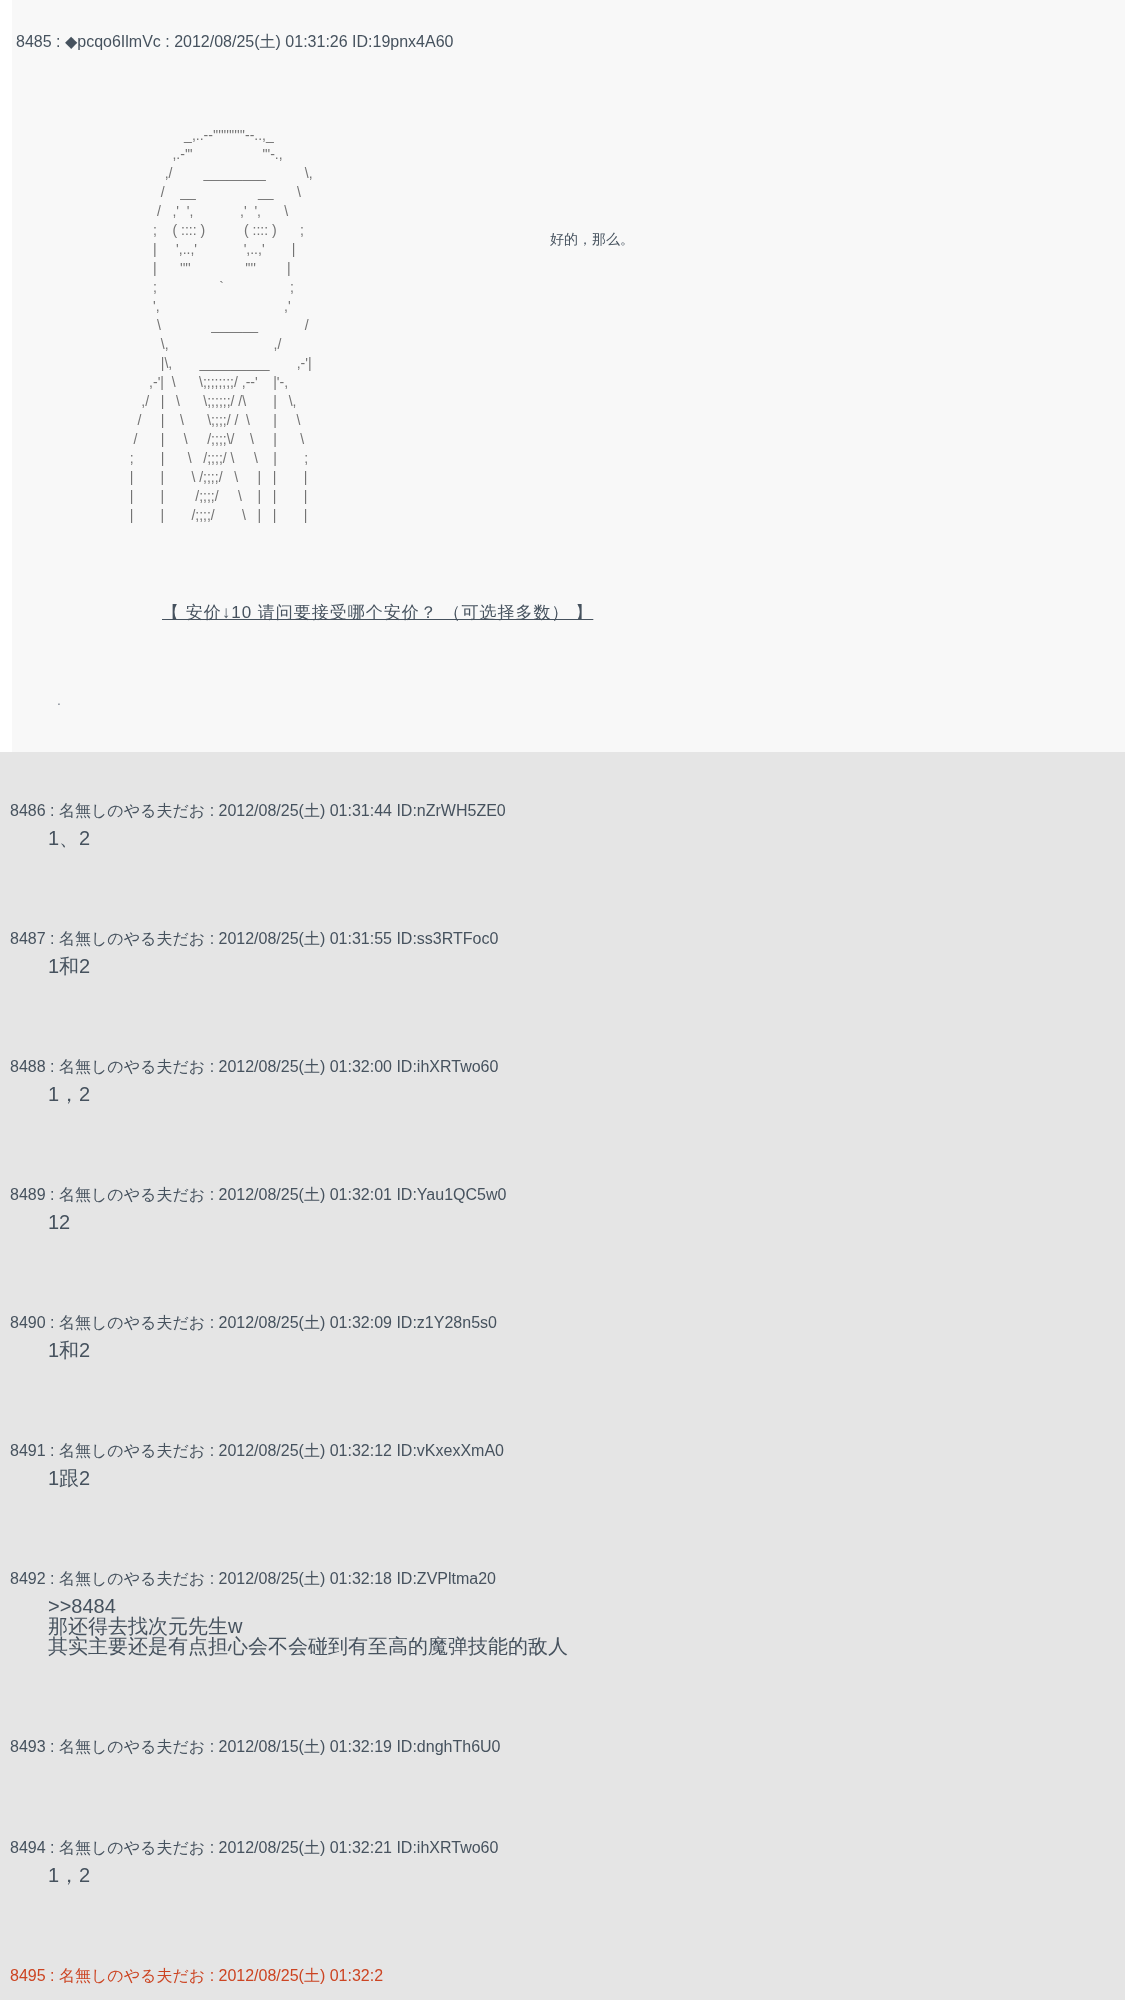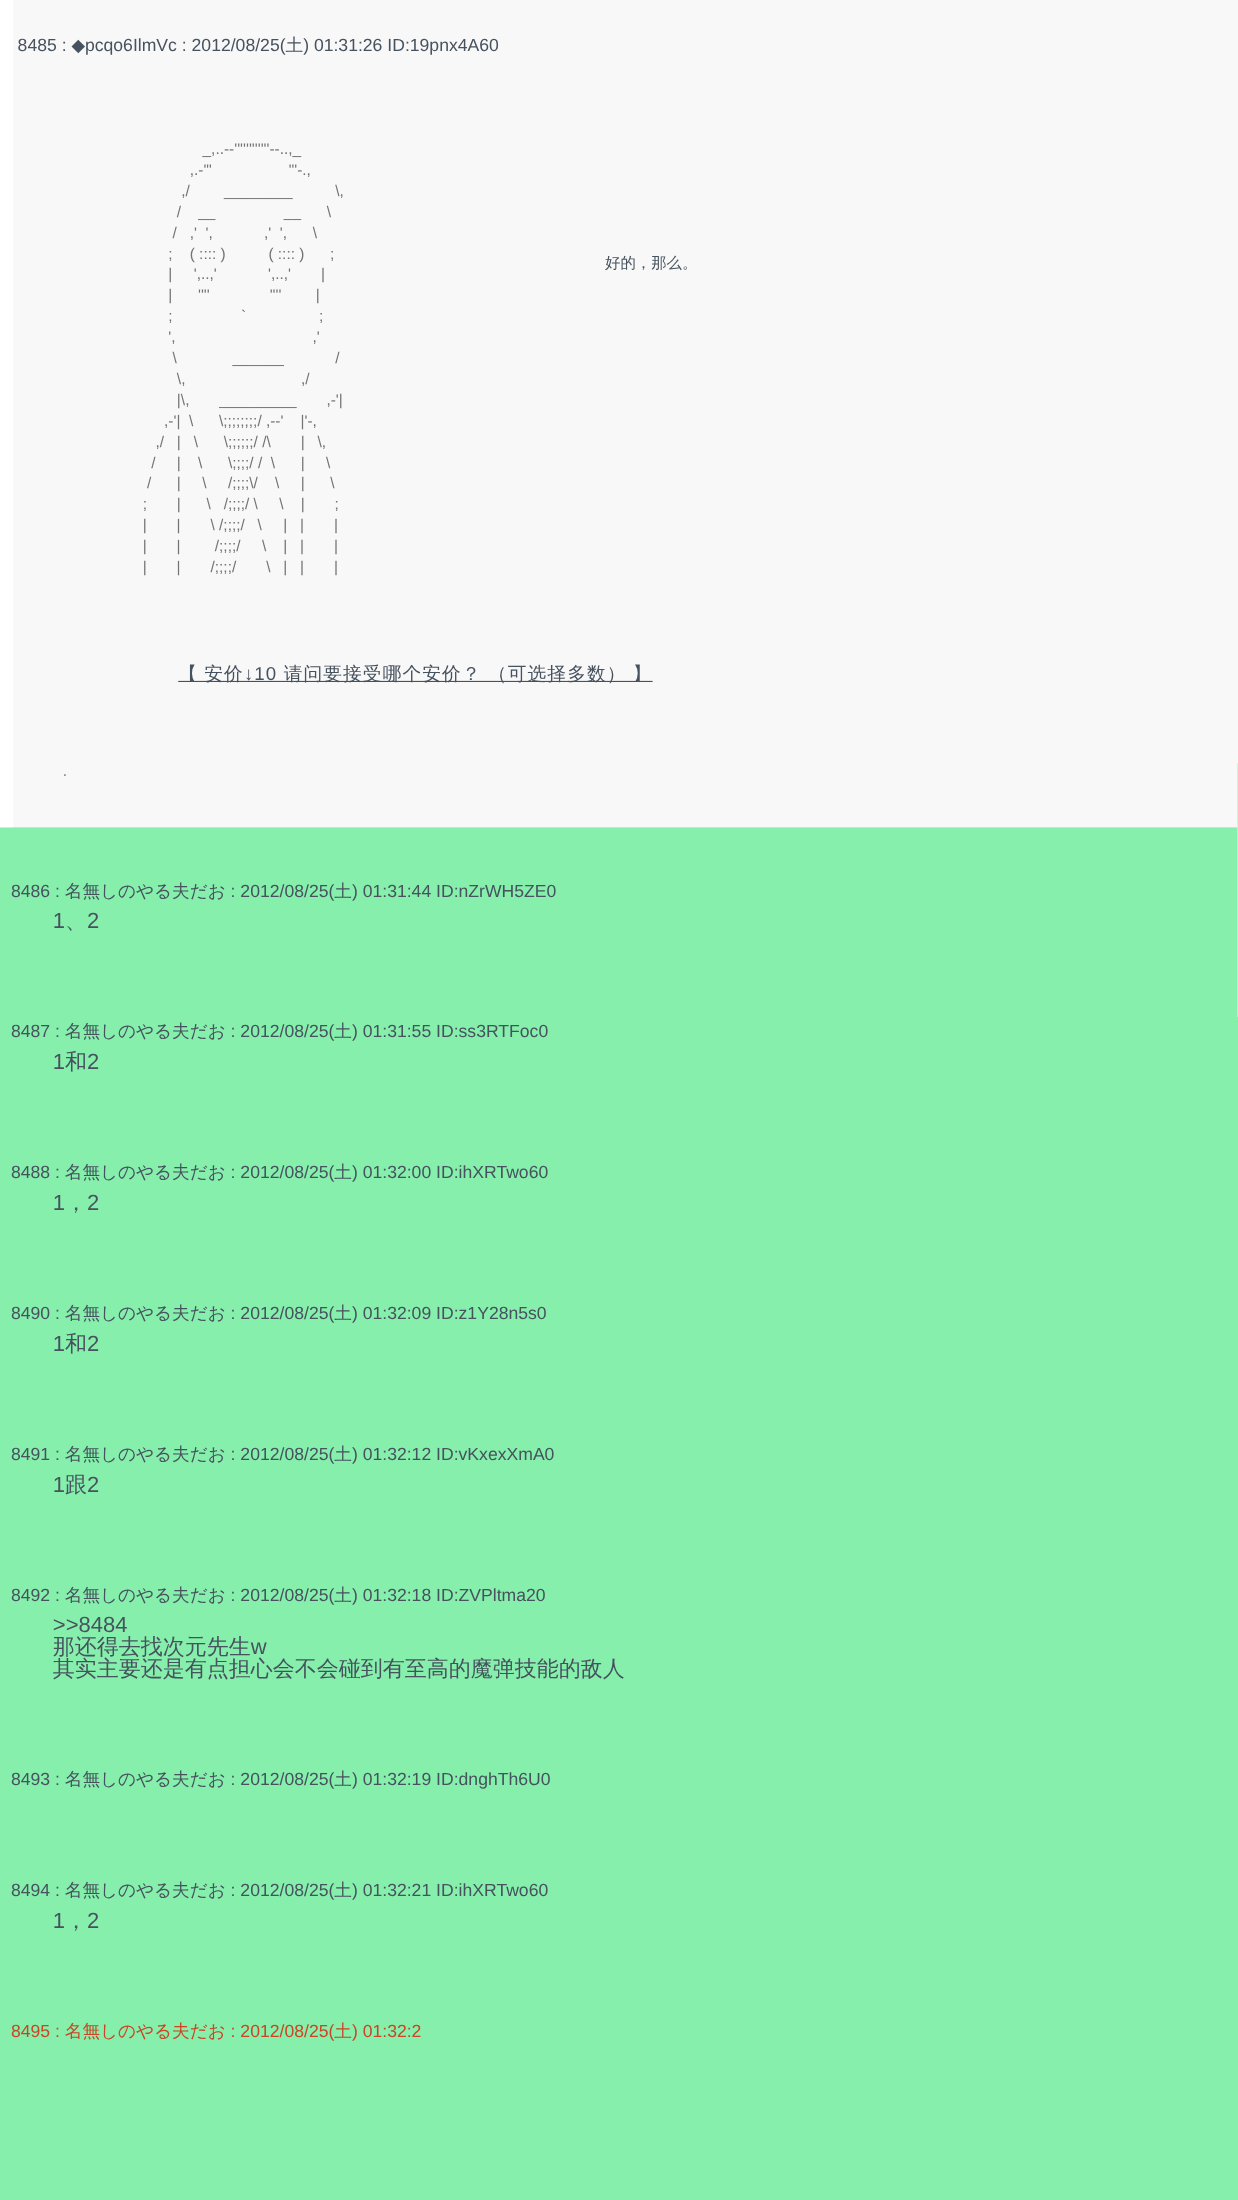--- a/index.html
+++ b/index.html
@@ -39,21 +39,21 @@
   .anchor-prompt{
     position:absolute; left:162px; top:601px;
     font-size:17px; letter-spacing:1px; white-space:nowrap;text-decoration:underline;
   }
   .stray{
     position:absolute; left:57px; top:692px;
     font-size:14px; color:#7a838d;
   }
   .thread-section{
     width:100%; height:1248px;
-    background:#86efac;
+    background:#e5e5e5;
     padding:49px 0 0 10px;
     overflow:hidden;
   }
   .post{ margin-bottom:81px; }
   .post .hdr{
     font-size:16px; line-height:20px;
     margin-bottom:7px; white-space:nowrap;
   }
   .post .body-line{
     font-size:20px; line-height:20px;
@@ -101,35 +101,39 @@
       </div>
       <div class="post">
         <div class="hdr">8487 : 名無しのやる夫だお : 2012/08/25(土) 01:31:55 ID:ss3RTFoc0</div>
         <div class="body-line">1和2</div>
       </div>
       <div class="post">
         <div class="hdr">8488 : 名無しのやる夫だお : 2012/08/25(土) 01:32:00 ID:ihXRTwo60</div>
         <div class="body-line">1，2</div>
       </div>
       <div class="post">
+        <div class="hdr">8489 : 名無しのやる夫だお : 2012/08/25(土) 01:32:01 ID:Yau1QC5w0</div>
+        <div class="body-line">12</div>
+      </div>
+      <div class="post">
         <div class="hdr">8490 : 名無しのやる夫だお : 2012/08/25(土) 01:32:09 ID:z1Y28n5s0</div>
         <div class="body-line">1和2</div>
       </div>
       <div class="post">
         <div class="hdr">8491 : 名無しのやる夫だお : 2012/08/25(土) 01:32:12 ID:vKxexXmA0</div>
         <div class="body-line">1跟2</div>
       </div>
       <div class="post">
         <div class="hdr">8492 : 名無しのやる夫だお : 2012/08/25(土) 01:32:18 ID:ZVPltma20</div>
         <div class="body-line">&gt;&gt;8484</div>
         <div class="body-line">那还得去找次元先生w</div>
         <div class="body-line">其实主要还是有点担心会不会碰到有至高的魔弹技能的敌人</div>
       </div>
       <div class="post">
-        <div class="hdr">8493 : 名無しのやる夫だお : 2012/08/25(土) 01:32:19 ID:dnghTh6U0</div>
+        <div class="hdr">8493 : 名無しのやる夫だお : 2012/08/15(土) 01:32:19 ID:dnghTh6U0</div>
       </div>
       <div class="post">
         <div class="hdr">8494 : 名無しのやる夫だお : 2012/08/25(土) 01:32:21 ID:ihXRTwo60</div>
         <div class="body-line">1，2</div>
       </div>
       <div class="post clipped">
         <div class="hdr">8495 : 名無しのやる夫だお : 2012/08/25(土) 01:32:2</div>
       </div>
     </div>
 </div>

